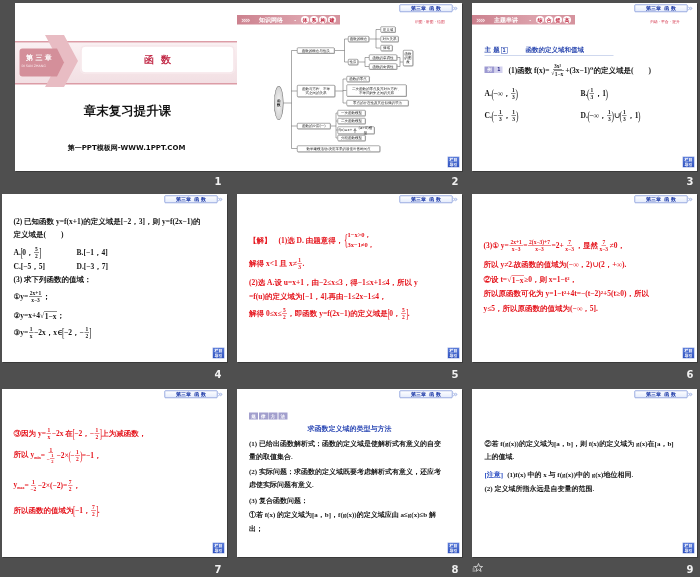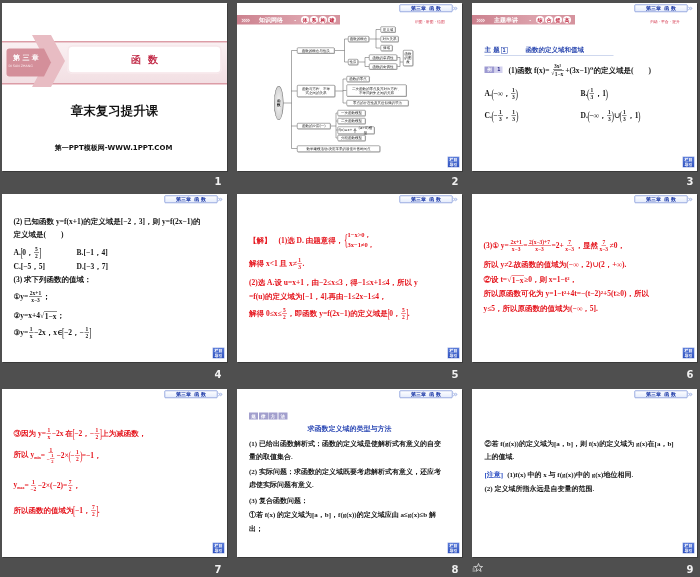--- a/index.html
+++ b/index.html
@@ -59,21 +59,21 @@
 .rule-tag{position:absolute;left:24px;top:47px;display:flex;}
 .rule-tag span{width:18px;height:14px;margin-right:1.5px;background:#a29fcd;color:#fff;font:bold 9px/14px "DejaVu Sans",sans-serif;text-align:center;}
 .rule-title{position:absolute;left:0;width:450px;top:71px;text-align:center;color:#2a47b4;font:bold 14px/16px "DejaVu Sans",sans-serif;}
 .note-tag{color:#2448c0;margin-right:8px;}
 .sys{display:inline-flex;flex-direction:column;font-size:13px;line-height:1.45;}
 .brace{font-size:34px;font-weight:normal;line-height:1;transform:scaleX(.5);margin:0 -5px 0 -3px;}
 </style>
 </head>
 <body>
 
-<div class="slide" style="left:2px;top:3px">
+<div class="slide" style="left:15px;top:3px">
  <div class="cv">
   <div class="s1-band"></div>
   <svg style="position:absolute;left:0;top:0" width="450" height="336">
     <polygon points="60,64 98,64 126,116 98,168 60,168 88,116" fill="#e8bcc3"></polygon>
     <path d="M15,91 H84 L98,119 L84,147 H15 Q9,147 9,141 V97 Q9,91 15,91 Z" fill="#d48f9a"></path>
   </svg>
   <div class="s1-ch">第 三 章</div>
   <div class="s1-py">DI SAN ZHANG</div>
   <div class="s1-tb">
     <span class="s1-title">函  数</span>

